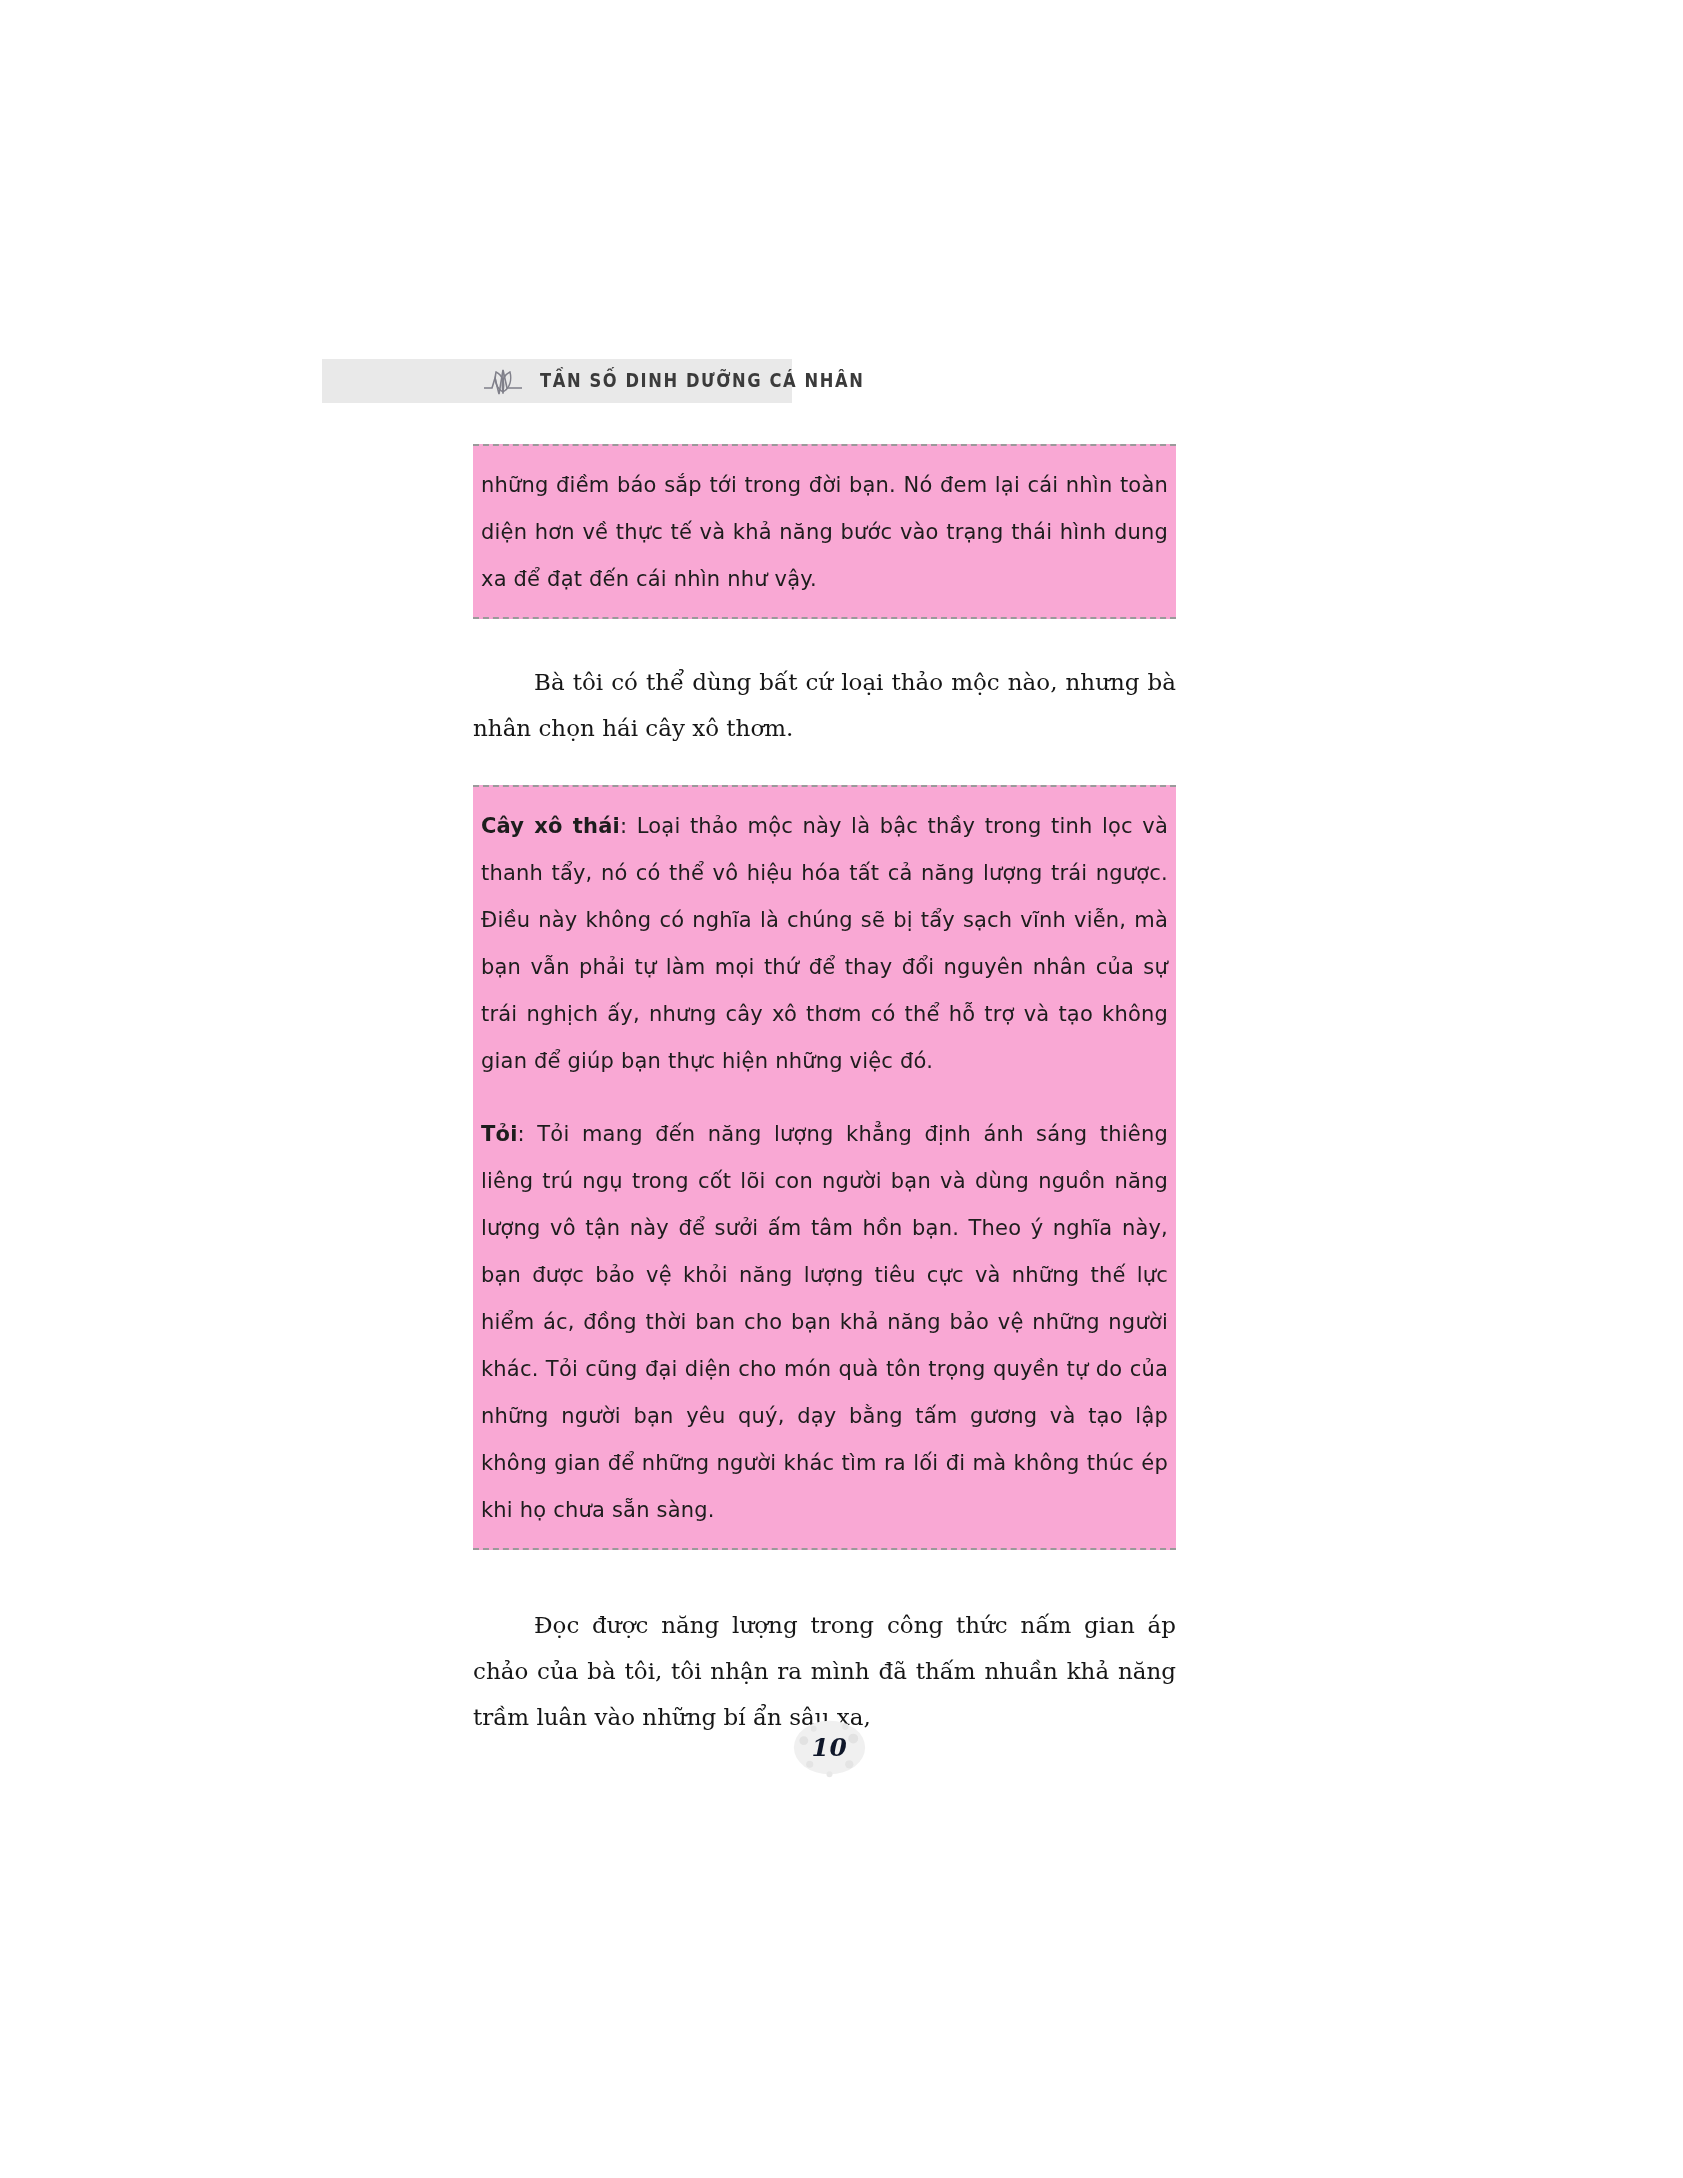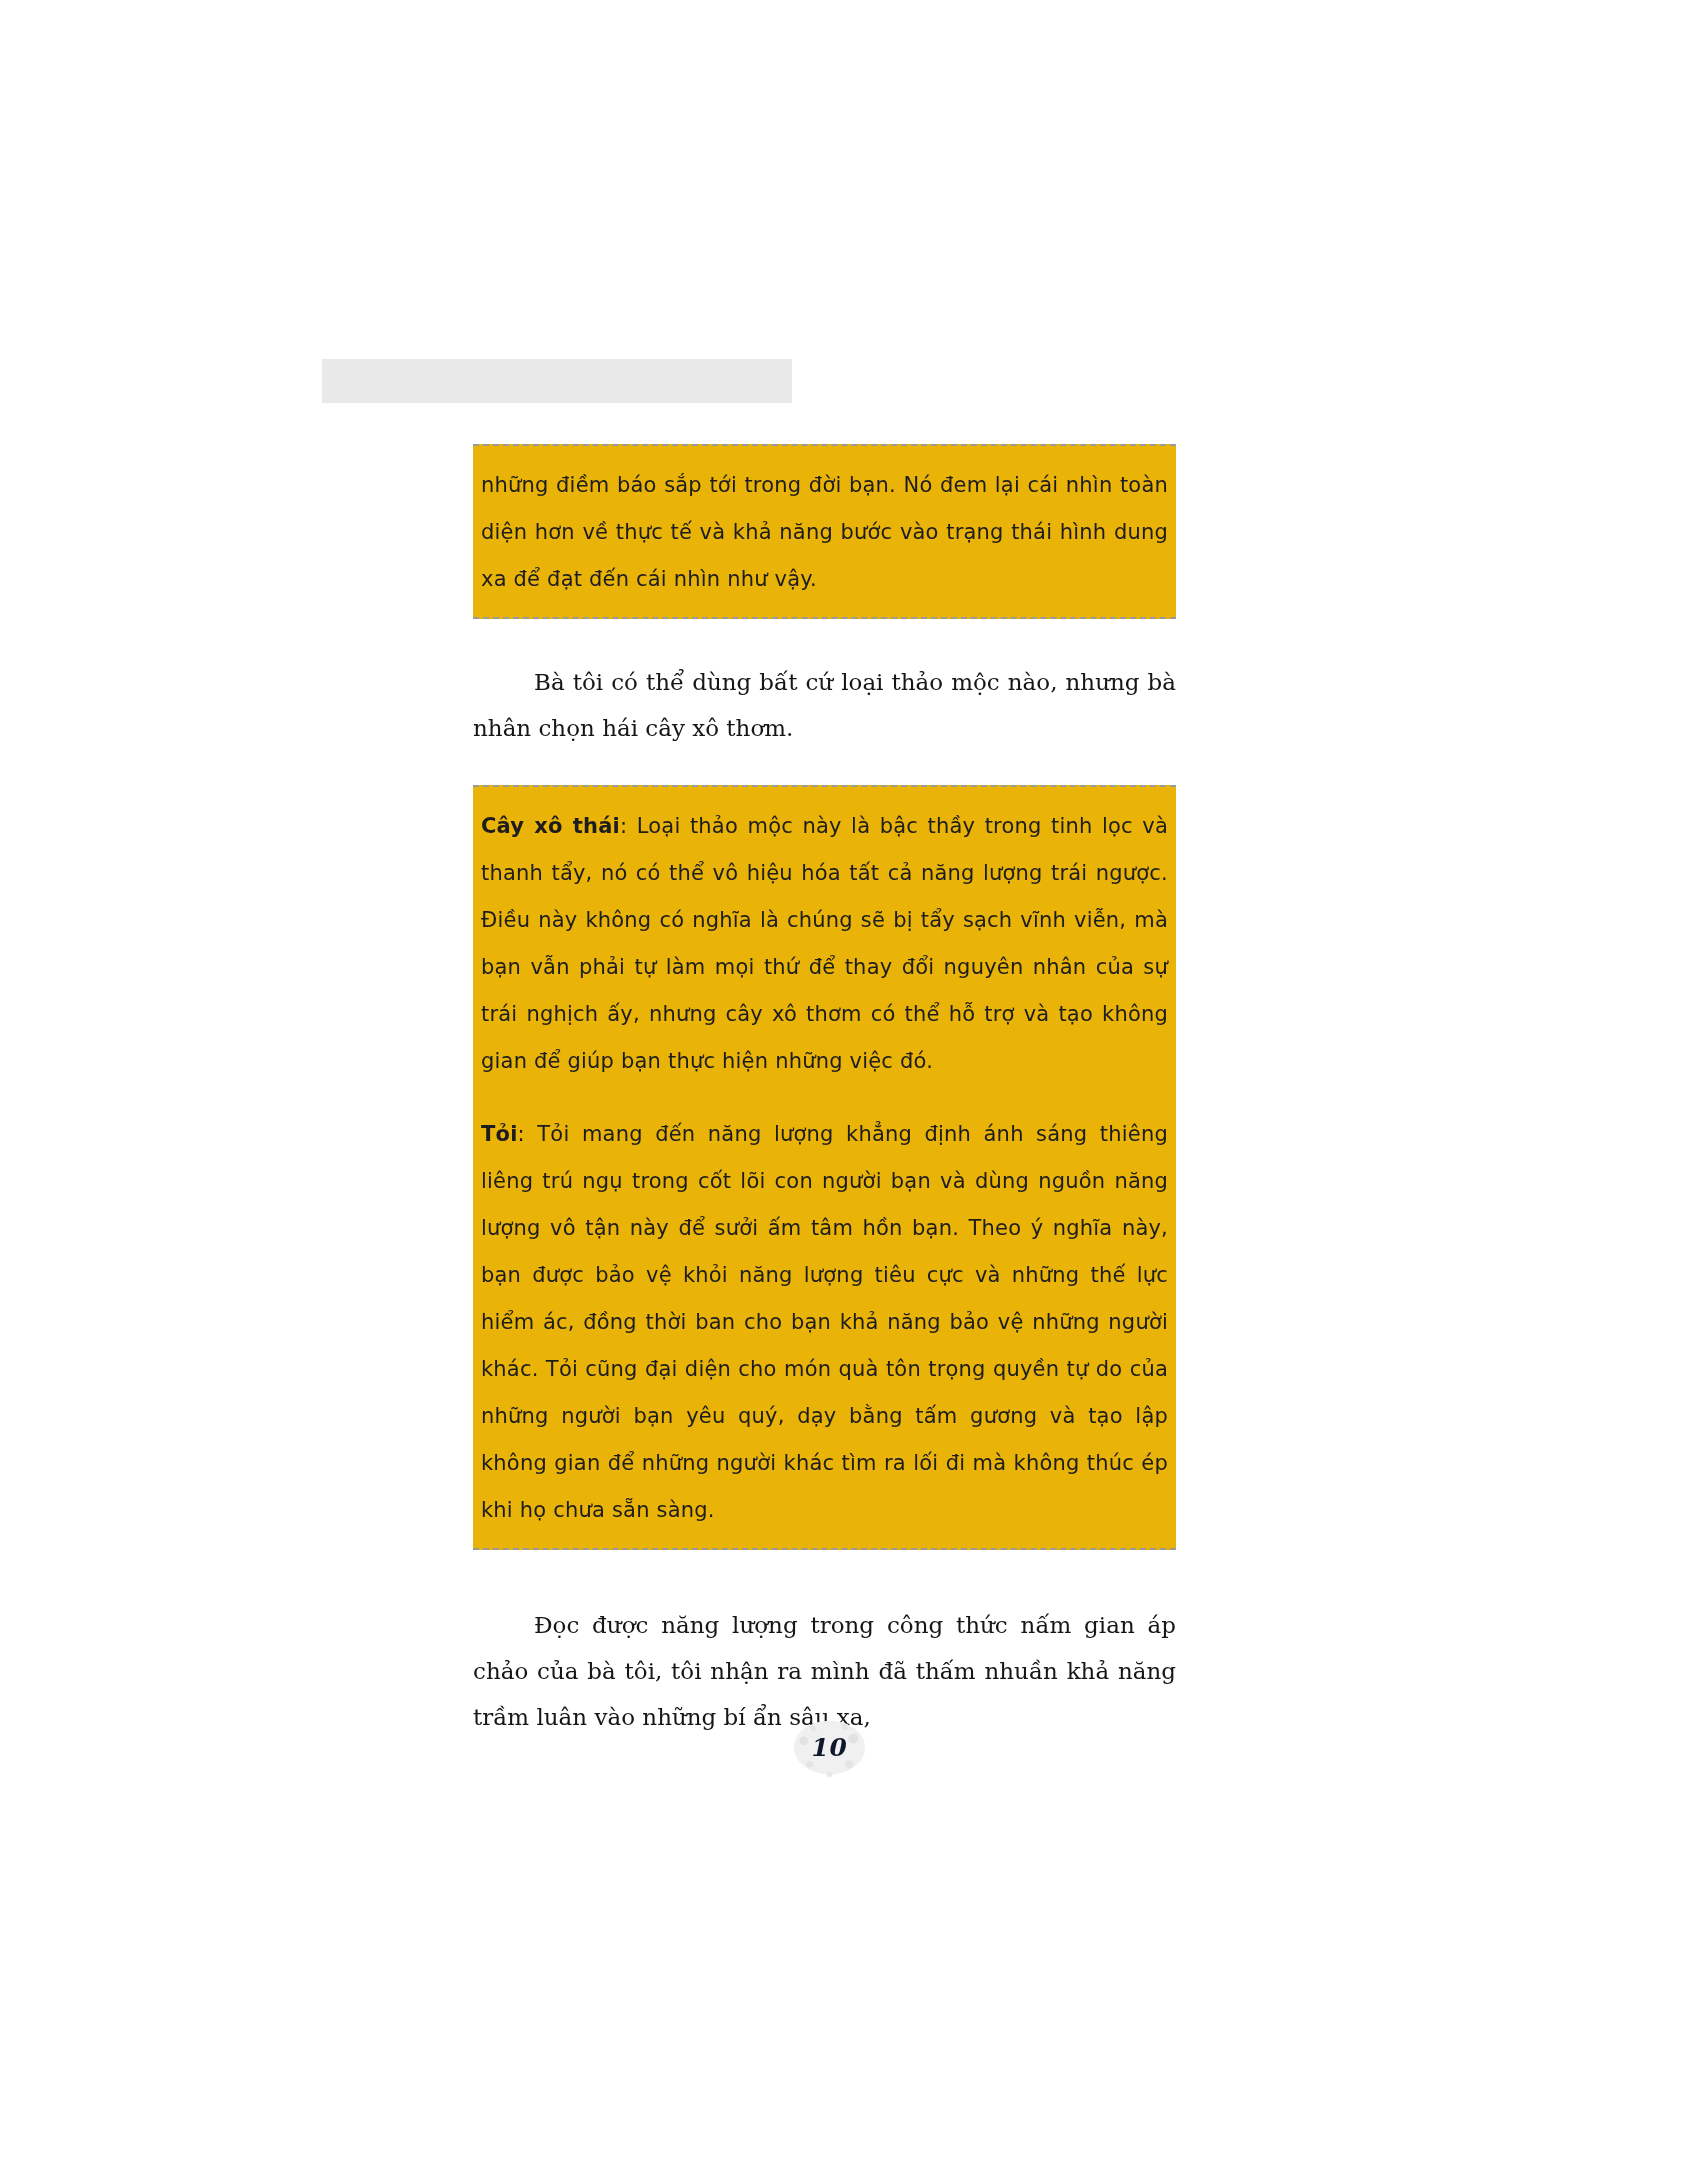--- a/index.html
+++ b/index.html
@@ -68,21 +68,21 @@
   
   .column {
     position: absolute;
     left: 473px;
     top: 444px;
     width: 703px;
   }
 
   
   .callout {
-    background: #eab308;
+    background: #f9a8d4;
     border-top: 2px dashed #9a9a9a;
     border-bottom: 2px dashed #9a9a9a;
     padding: 16px 8px 14px 8px;
     box-sizing: border-box;
     margin-bottom: 6px;
   }
   .callout p {
     margin: 0;
     font-family: "DejaVu Sans", sans-serif;
     font-size: 21px;
@@ -137,20 +137,31 @@
     letter-spacing: 0.5px;
   }
 </style>
 </head>
 <body>
 
 <div class="page">
 
   <div class="header-band"></div>
 
+  <div class="header-inner">
+    <span class="header-logo">
+      <svg width="46" height="46" viewBox="0 0 46 46">
+        <path d="M4 30 L12 30 L15 20 L19 36 L23 12 L27 30 L42 30" fill="none" stroke="#6e6e7a" stroke-width="1.6"></path>
+        <path d="M23 34 C16 30 14 22 16 14 C22 17 25 24 23 34 Z" fill="none" stroke="#6e6e7a" stroke-width="1.4"></path>
+        <path d="M23 34 C30 30 32 22 30 14 C24 17 21 24 23 34 Z" fill="none" stroke="#6e6e7a" stroke-width="1.4"></path>
+        <path d="M23 36 L23 14" stroke="#6e6e7a" stroke-width="1.2" fill="none"></path>
+      </svg>
+    </span>
+    <span class="header-title">TẦN SỐ DINH DƯỠNG CÁ NHÂN</span>
+  </div>
 
   <div class="column">
 
     <div class="callout">
       <p>những điềm báo sắp tới trong đời bạn. Nó đem lại cái nhìn toàn diện hơn về thực tế và khả năng bước vào trạng thái hình dung xa để đạt đến cái nhìn như vậy.</p>
     </div>
 
     <div class="gap-b"></div>
 
     <p class="body-par">Bà tôi có thể dùng bất cứ loại thảo mộc nào, nhưng bà nhân chọn hái cây xô thơm.</p>

